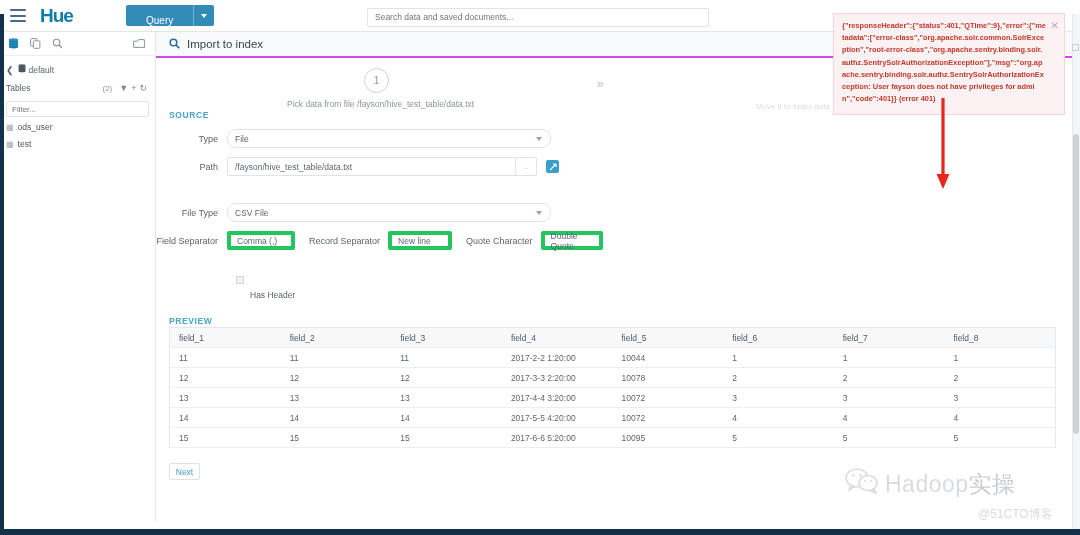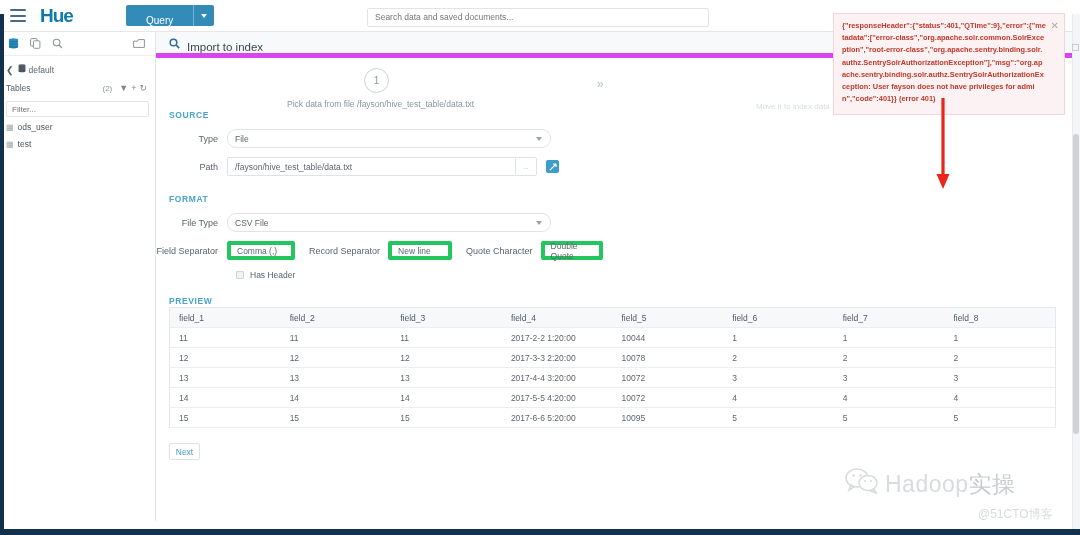--- a/index.html
+++ b/index.html
@@ -156,22 +156,22 @@
   
   .content {
     flex: 1;
     position: relative;
     background: #fff;
     overflow: hidden;
   }
   .content-head {
     height: 26px;
     background: #f8f9fa;
-    border-bottom: 5px solid #d946ef;
-    display: flex; align-items: flex-end;
+    border-bottom: 2px solid #d946ef;
+    display: flex; align-items: center;
     padding-left: 13px;
   }
   .content-head .mag { margin-right: 7px; }
   .content-head .title { font-size: 11.5px; color: #37474f; }
 
   .step-area {
     position: relative;
     height: 48px;
     margin-top: 4px;
   }
@@ -285,21 +285,21 @@
     margin: 0 8px 0 14px;
   }
   .chk-row { display: flex; align-items: center; margin-top: 10px; margin-left: 80px; }
   .chkbox {
     width: 8px; height: 8px;
     border: 1px solid #cfd4d8;
     background: #f1f3f4;
     border-radius: 1px;
     margin-right: 6px;
   }
-  .chk-row .lbl { font-size: 8.5px; color: #5a646d; }
+  .chk-row .lbl { font-size: 8.5px; color: #5a646d; margin-top: 30px; }
 
   
   .ptable {
     margin: 1px 13px 0 13px;
     border: 1px solid #e6e9eb;
     border-bottom: none;
     font-size: 8.5px;
     width: 887px;
   }
   .ptable .trow { display: flex; border-bottom: 1px solid #eceef0; height: 20px; align-items: center; }
@@ -542,21 +542,20 @@
         <input class="path-input" value="/fayson/hive_test_table/data.txt" style="">
         <div class="dots-btn">..</div>
         <div class="blue-btn">
           <svg width="8" height="8" viewBox="0 0 8 8">
             <path d="M1 7 L7 1 M7 1 L4 1 M7 1 L7 4" stroke="#fff" stroke-width="1.1" fill="none"></path>
           </svg>
         </div>
       </div>
 
       <div style="height:18px"></div>
-      <div class="sect-label">FORMAT</div>
 
       <div class="frow">
         <div class="flabel">File Type</div>
         <div class="fld sel">
           <span>CSV File</span>
           <span class="sel-caret"></span>
         </div>
       </div>
 
       <div class="frow">

